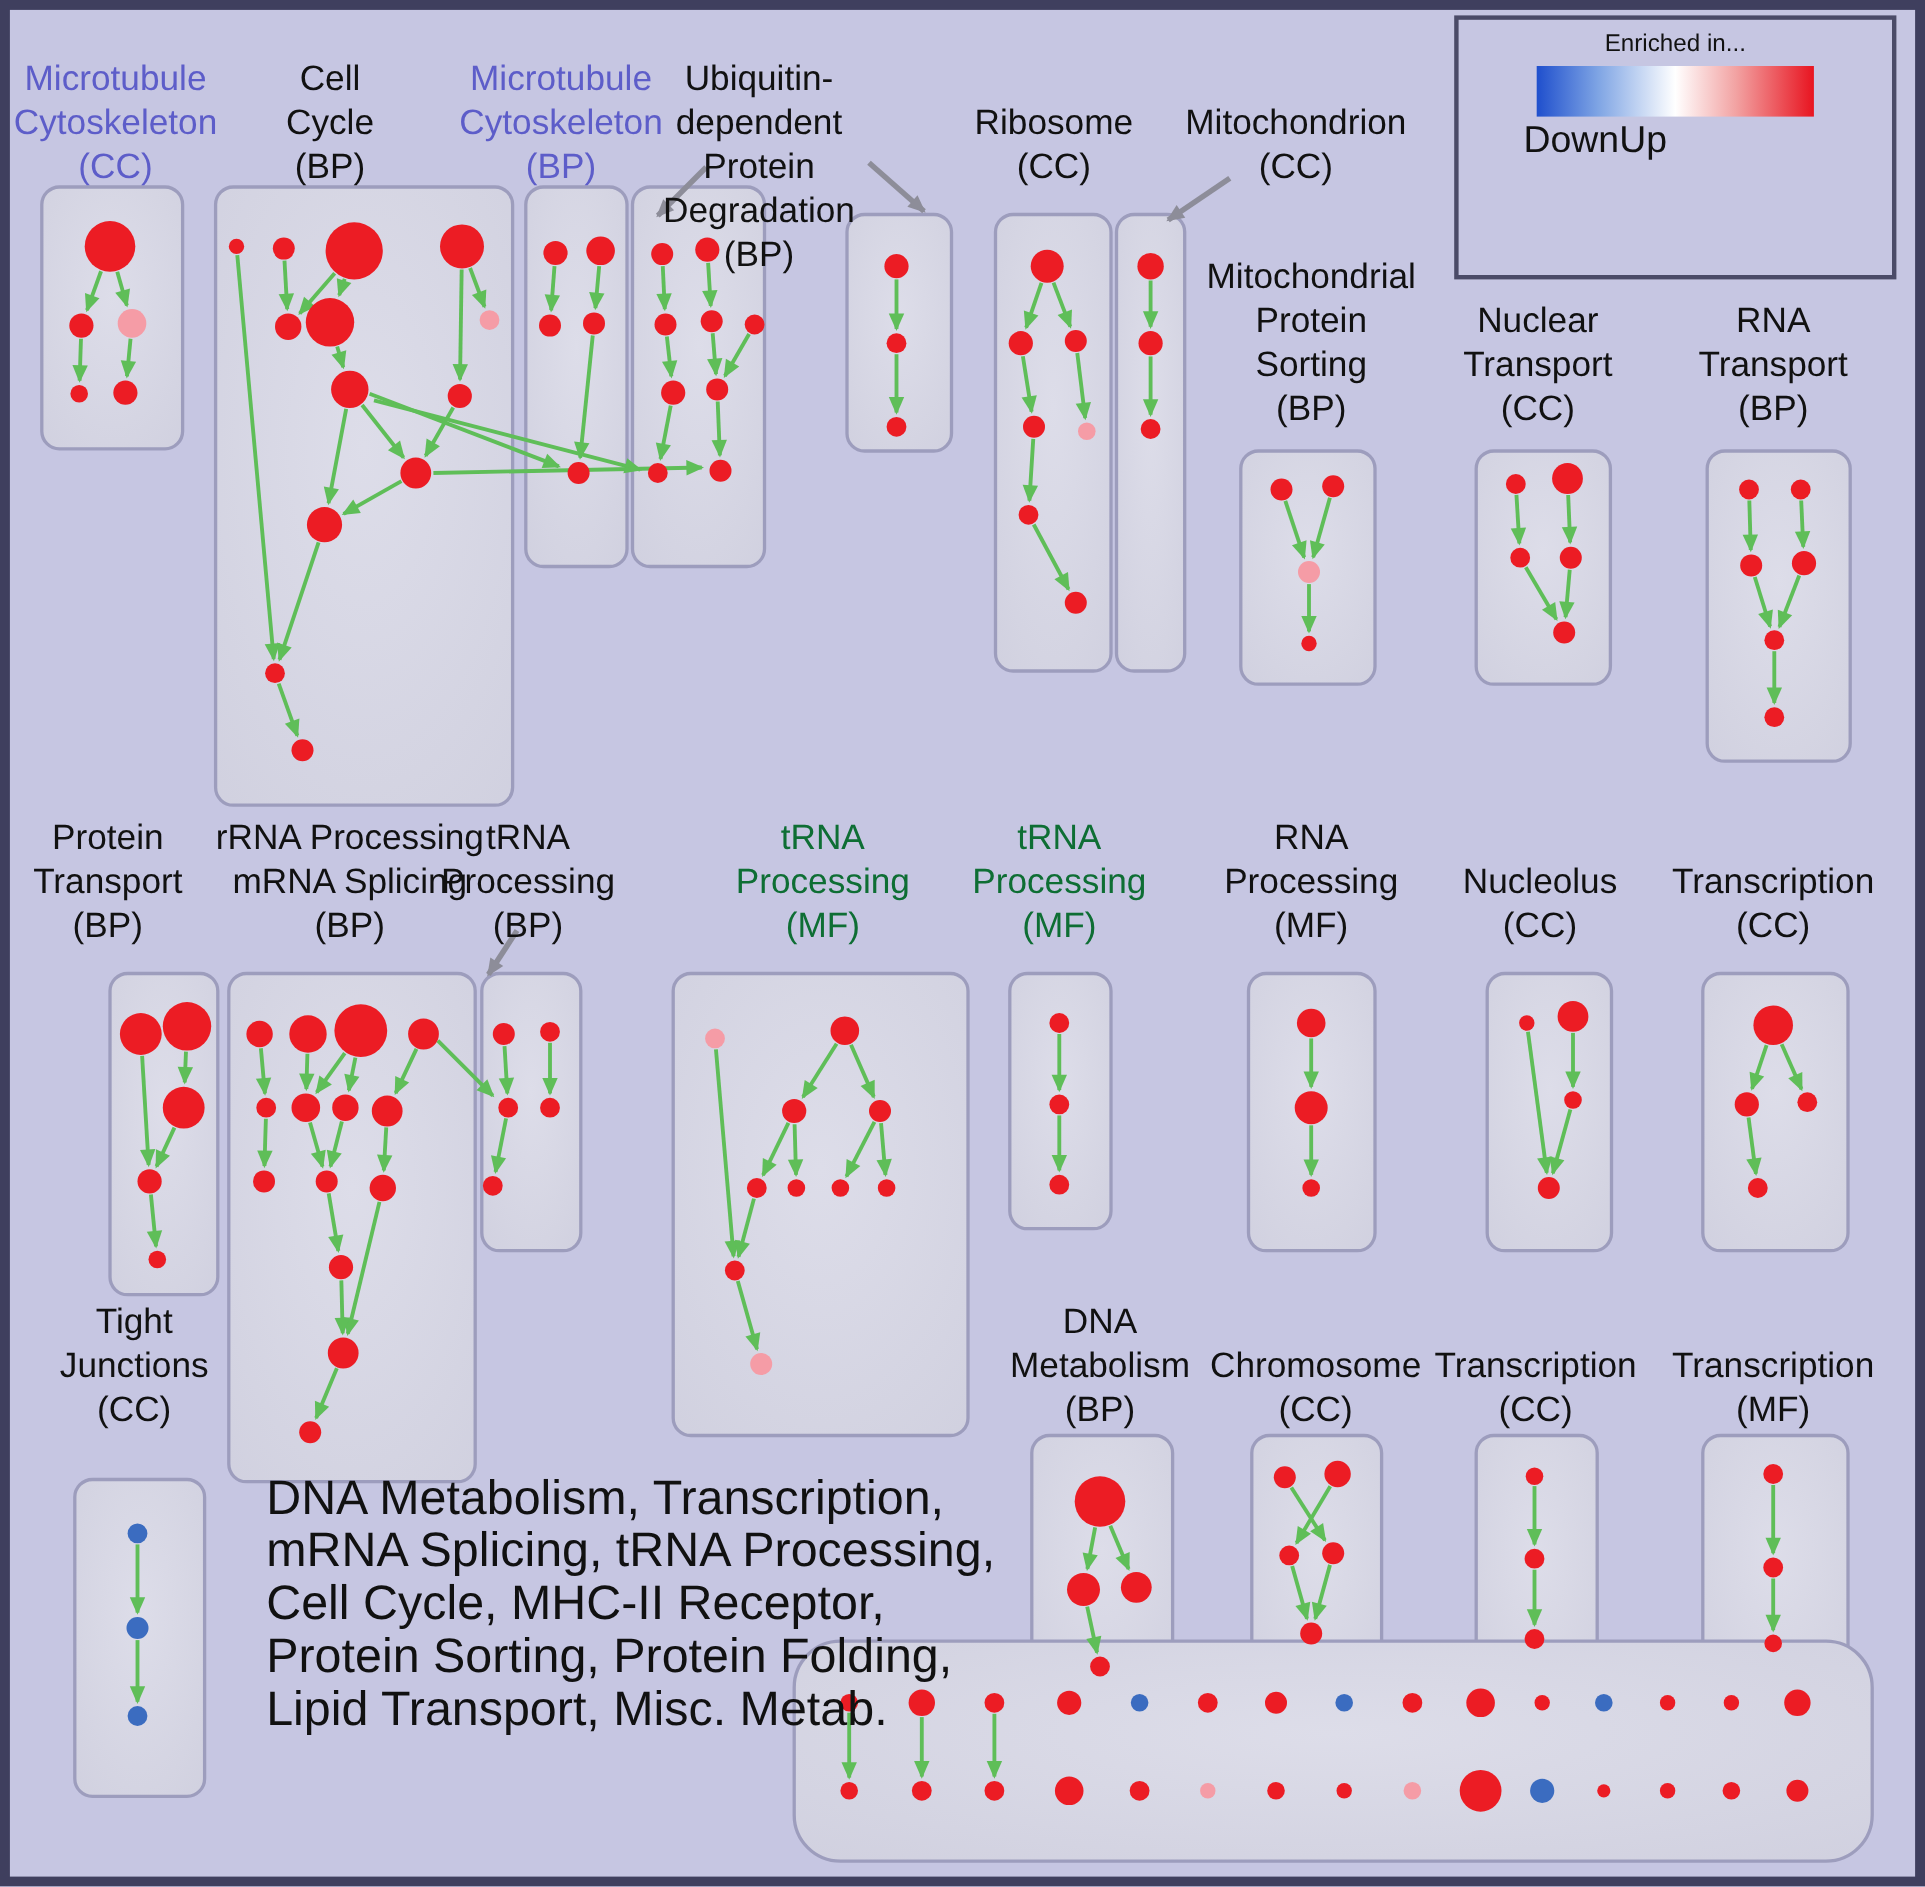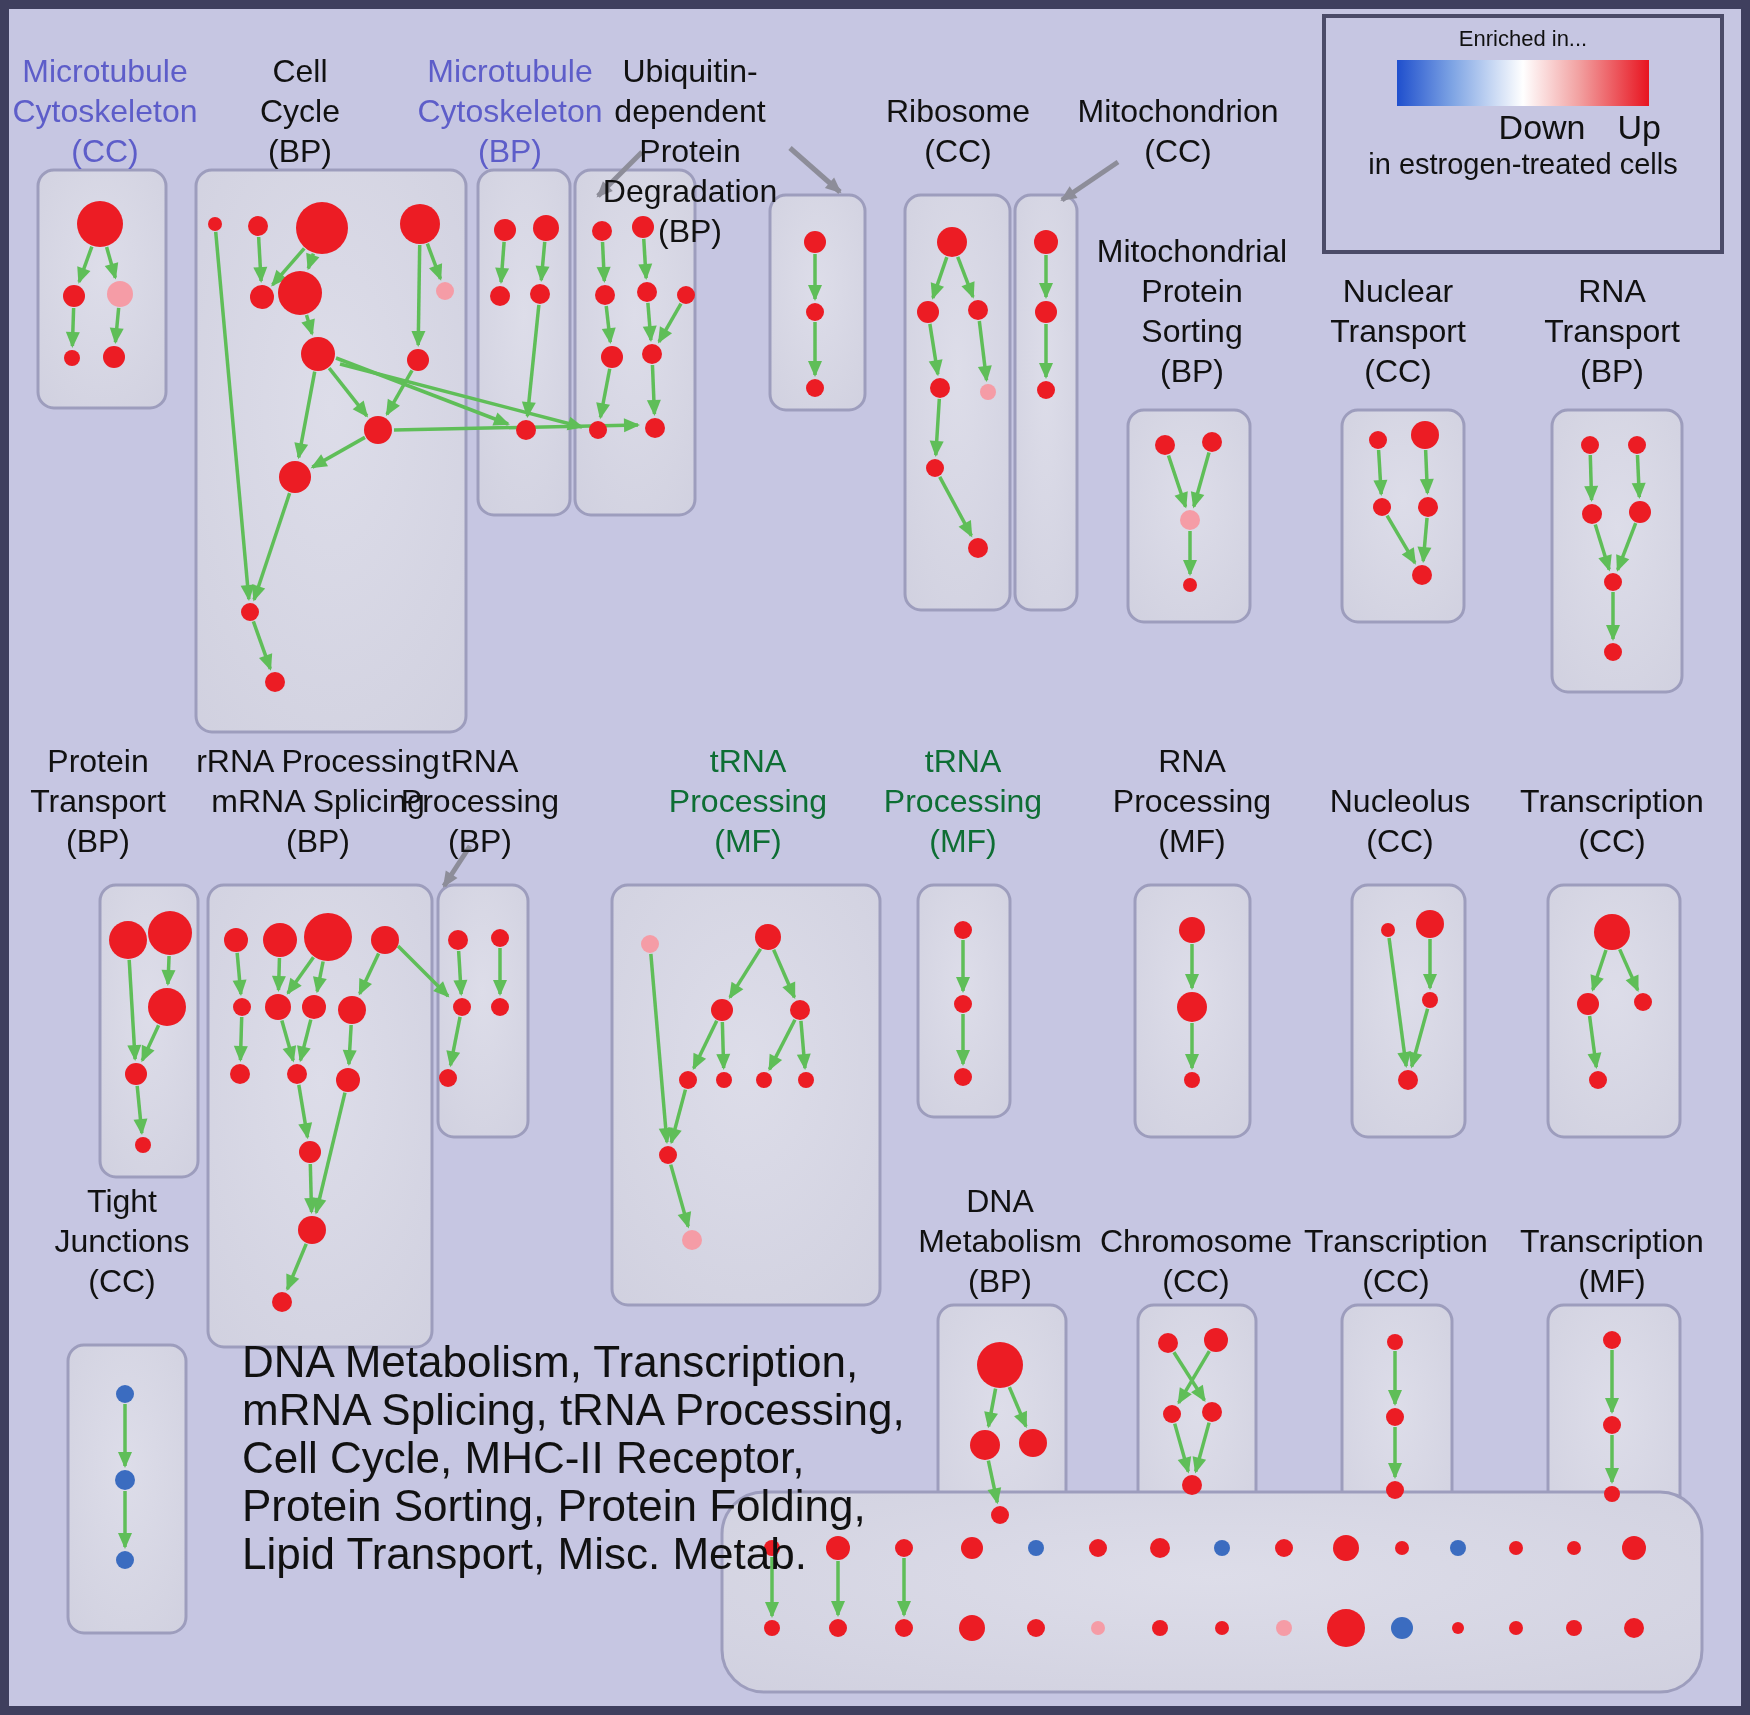--- a/index.html
+++ b/index.html
@@ -4,21 +4,21 @@
 <style>
   html,body{margin:0;padding:0;}
   body{background:#c6c6e2;}
   #figure{position:relative;width:1750px;height:1715px;font-family:"Liberation Sans",sans-serif;overflow:hidden;}
   #diagram{position:absolute;left:0;top:0;}
   svg text{font-family:"Liberation Sans",sans-serif;}
   .legend{position:absolute;left:1322px;top:14px;width:402px;height:240px;border:4px solid #4b4b68;
           background:#cbcbe6;text-align:center;color:#111;box-sizing:border-box;}
   .legend-title{font-size:22px;margin-top:8px;}
   .legend-bar{width:252px;height:46px;margin:8px auto 0;}
-  .legend-row{width:276px;margin:2px auto 0;display:flex;justify-content:flex-end;font-size:34px;gap:32px;}
+  .legend-row{width:276px;margin:2px auto 0;display:flex;justify-content:flex-start;font-size:34px;}
   .legend-sub{font-size:29px;line-height:35px;}
   .annotation{position:absolute;left:242px;top:1338px;font-size:44px;line-height:48px;color:#111;}
 </style>
 </head>
 <body>
 
 <div id="figure">
   <svg id="diagram" width="1750" height="1715" viewBox="0 0 1750 1715">
       <defs>
         <radialGradient id="boxGrad" cx="50%" cy="42%" r="80%">
@@ -406,21 +406,20 @@
       </g>
     </svg>
 
   <div class="legend" style="background: rgb(198, 198, 226);">
     <div class="legend-title">Enriched in...</div>
     <div class="legend-bar" style="background: linear-gradient(to right, rgb(31, 79, 205) 0%, rgb(126, 164, 228) 22%, rgb(255, 255, 255) 50%, rgb(242, 162, 162) 72%, rgb(232, 20, 32) 100%);"></div>
     <div class="legend-row">
       <span>Down</span>
       <span>Up</span>
     </div>
-    <div class="legend-sub">in estrogen-treated cells</div>
   </div>
 
   <div class="annotation">
     <div>DNA Metabolism, Transcription,</div>
     <div>mRNA Splicing, tRNA Processing,</div>
     <div>Cell Cycle, MHC-II Receptor,</div>
     <div>Protein Sorting, Protein Folding,</div>
     <div>Lipid Transport, Misc. Metab.</div>
   </div>
 </div>

